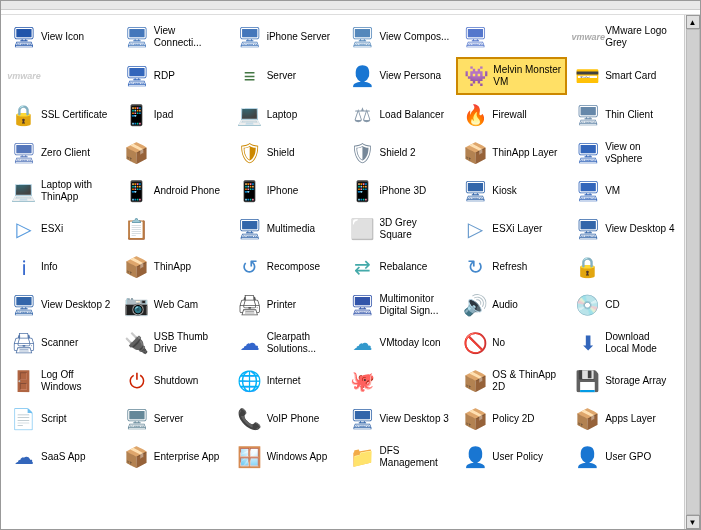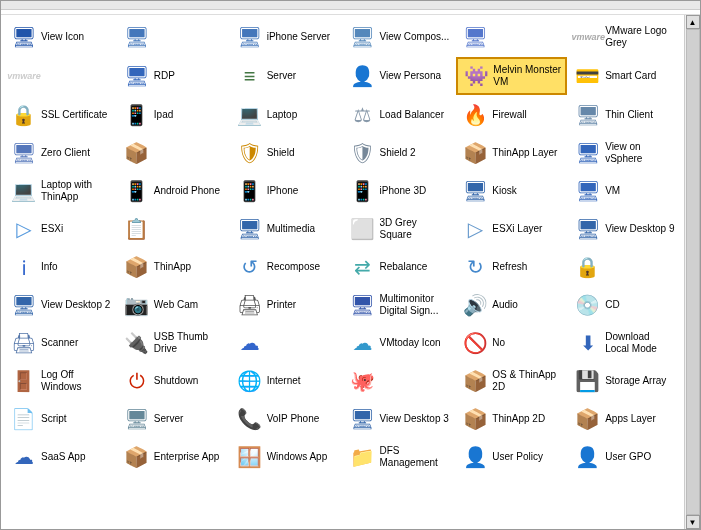--- a/index.html
+++ b/index.html
@@ -119,20 +119,21 @@
       <div class="item">
             <div class="item-icon">
               <span style="font-size:20px;color:#2255aa;">🖥</span>
             </div>
             <div class="item-label">View Icon</div>
           </div>
           <div class="item">
             <div class="item-icon">
               <span style="font-size:20px;color:#4477bb;">🖥</span>
             </div>
+            <div class="item-label">View Connecti...</div>
           </div>
           <div class="item">
             <div class="item-icon">
               <span style="font-size:20px;color:#4477bb;">🖥</span>
             </div>
             <div class="item-label">iPhone Server</div>
           </div>
           <div class="item">
             <div class="item-icon">
               <span style="font-size:20px;color:#5588bb;">🖥</span>
@@ -318,21 +319,21 @@
           <div class="item">
             <div class="item-icon">
               <span style="font-size:20px;color:#6699cc;">▷</span>
             </div>
             <div class="item-label">ESXi Layer</div>
           </div>
           <div class="item">
             <div class="item-icon">
               <span style="font-size:20px;color:#3366aa;">🖥</span>
             </div>
-            <div class="item-label">View Desktop 9</div>
+            <div class="item-label">View Desktop 4</div>
           </div>
           <div class="item">
             <div class="item-icon">
               <span style="font-size:20px;color:#3366cc;">ℹ</span>
             </div>
             <div class="item-label">Info</div>
           </div>
           <div class="item">
             <div class="item-icon">
               <span style="font-size:20px;color:#55aa55;">📦</span>
@@ -407,20 +408,21 @@
           <div class="item">
             <div class="item-icon">
               <span style="font-size:20px;color:#777777;">🔌</span>
             </div>
             <div class="item-label">USB Thumb Drive</div>
           </div>
           <div class="item">
             <div class="item-icon">
               <span style="font-size:20px;color:#3366cc;">☁</span>
             </div>
+            <div class="item-label">Clearpath Solutions...</div>
           </div>
           <div class="item">
             <div class="item-icon">
               <span style="font-size:20px;color:#3399cc;">☁</span>
             </div>
             <div class="item-label">VMtoday Icon</div>
           </div>
           <div class="item">
             <div class="item-icon">
               <span style="font-size:20px;color:#cc0000;">🚫</span>
@@ -489,21 +491,21 @@
           <div class="item">
             <div class="item-icon">
               <span style="font-size:20px;color:#3366aa;">🖥</span>
             </div>
             <div class="item-label">View Desktop 3</div>
           </div>
           <div class="item">
             <div class="item-icon">
               <span style="font-size:20px;color:#3399aa;">📦</span>
             </div>
-            <div class="item-label">ThinApp 2D</div>
+            <div class="item-label">Policy 2D</div>
           </div>
           <div class="item">
             <div class="item-icon">
               <span style="font-size:20px;color:#cc6600;">📦</span>
             </div>
             <div class="item-label">Apps Layer</div>
           </div>
           <div class="item">
             <div class="item-icon">
               <span style="font-size:20px;color:#3366bb;">☁</span>

